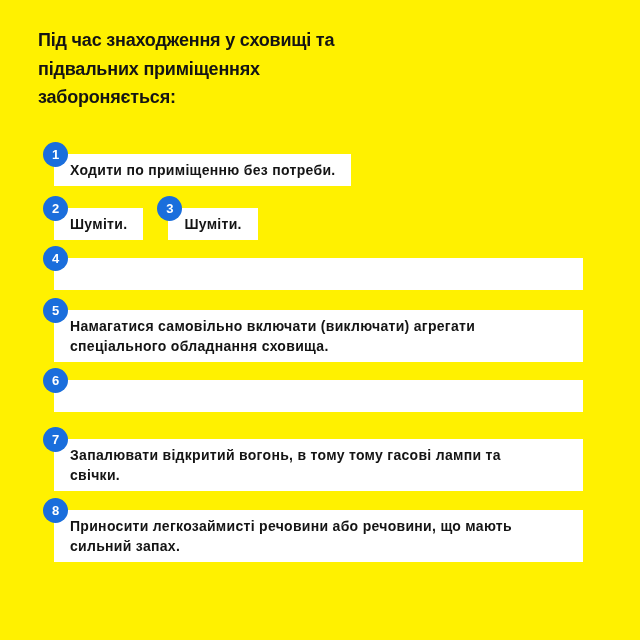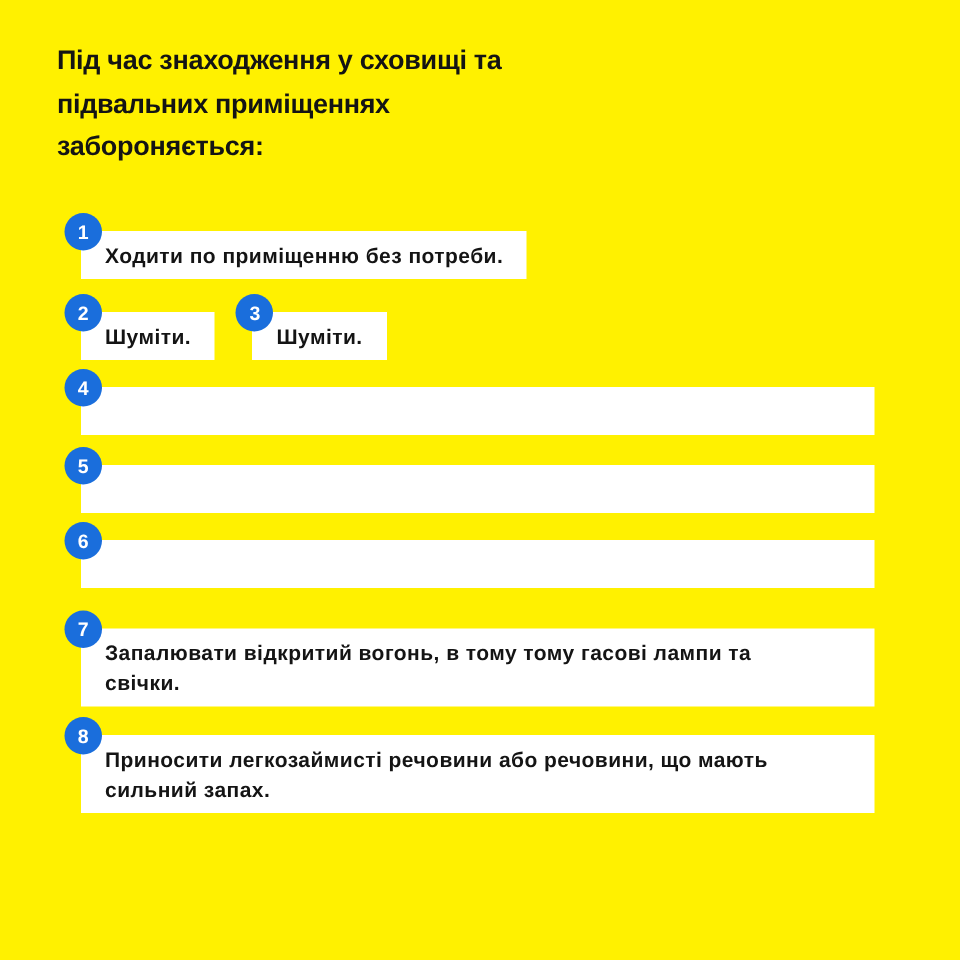--- a/index.html
+++ b/index.html
@@ -111,20 +111,22 @@
 
   <div class="row row-3">
     <div class="card full">
       <span class="badge">4</span>
     </div>
   </div>
 
   <div class="row row-4">
     <div class="card full">
       <span class="badge">5</span>
+      <span class="card-text">Намагатися самовільно включати (виключати) агрегати
+спеціального обладнання сховища.</span>
     </div>
   </div>
 
   <div class="row row-5">
     <div class="card full">
       <span class="badge">6</span>
     </div>
   </div>
 
   <div class="row row-6">

